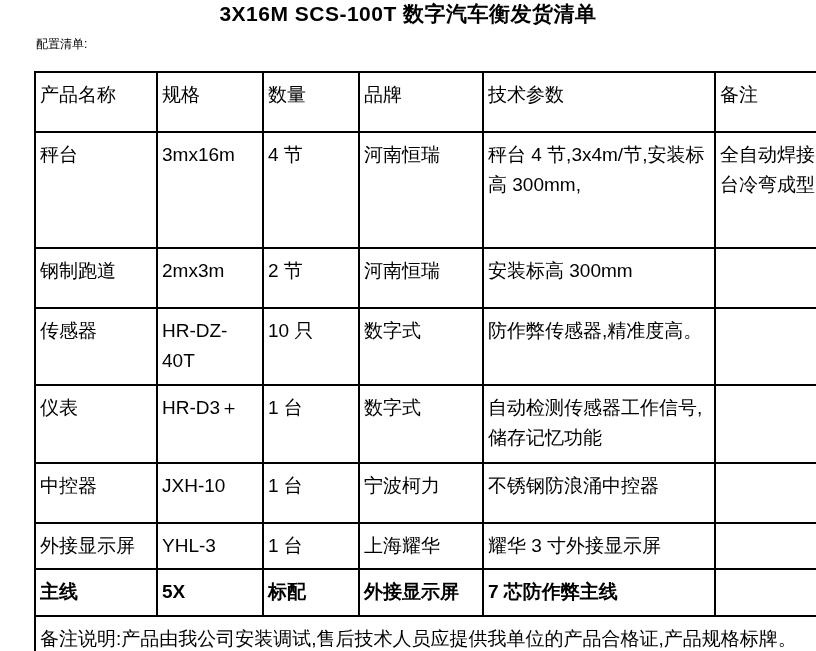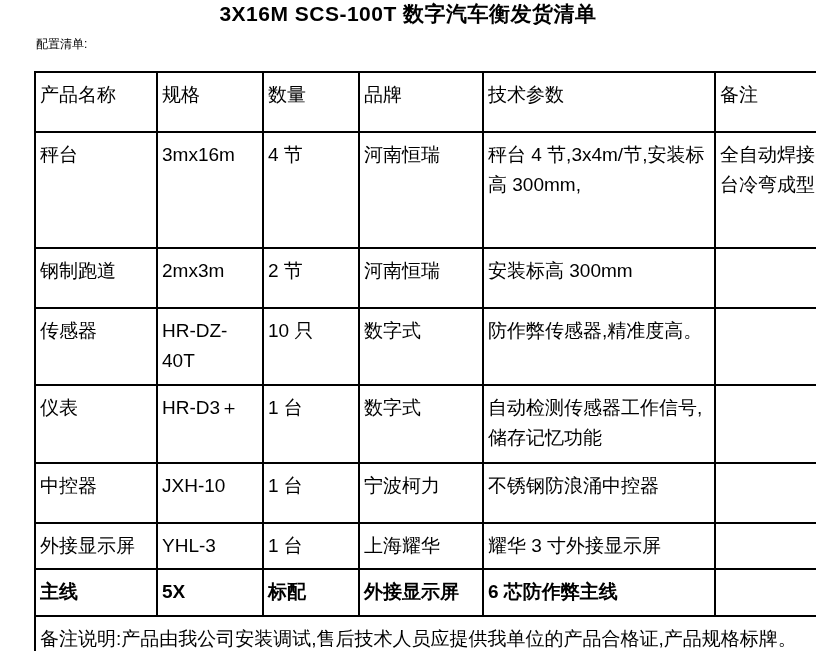--- a/index.html
+++ b/index.html
@@ -143,21 +143,21 @@
         <td class="c3">上海耀华</td>
         <td class="c4">耀华 3 寸外接显示屏</td>
         <td class="c5"></td>
       </tr>
 
       <tr class="r-zhuxian">
         <td class="c0">主线</td>
         <td class="c1">5X</td>
         <td class="c2">标配</td>
         <td class="c3">外接显示屏</td>
-        <td class="c4">6 芯防作弊主线</td>
+        <td class="c4">7 芯防作弊主线</td>
         <td class="c5"></td>
       </tr>
 
       <tr>
         <td class="note-cell" colspan="6">备注说明:产品由我公司安装调试,售后技术人员应提供我单位的产品合格证,产品规格标牌。</td>
       </tr>
     </tbody>
   </table>
 
 </div>

